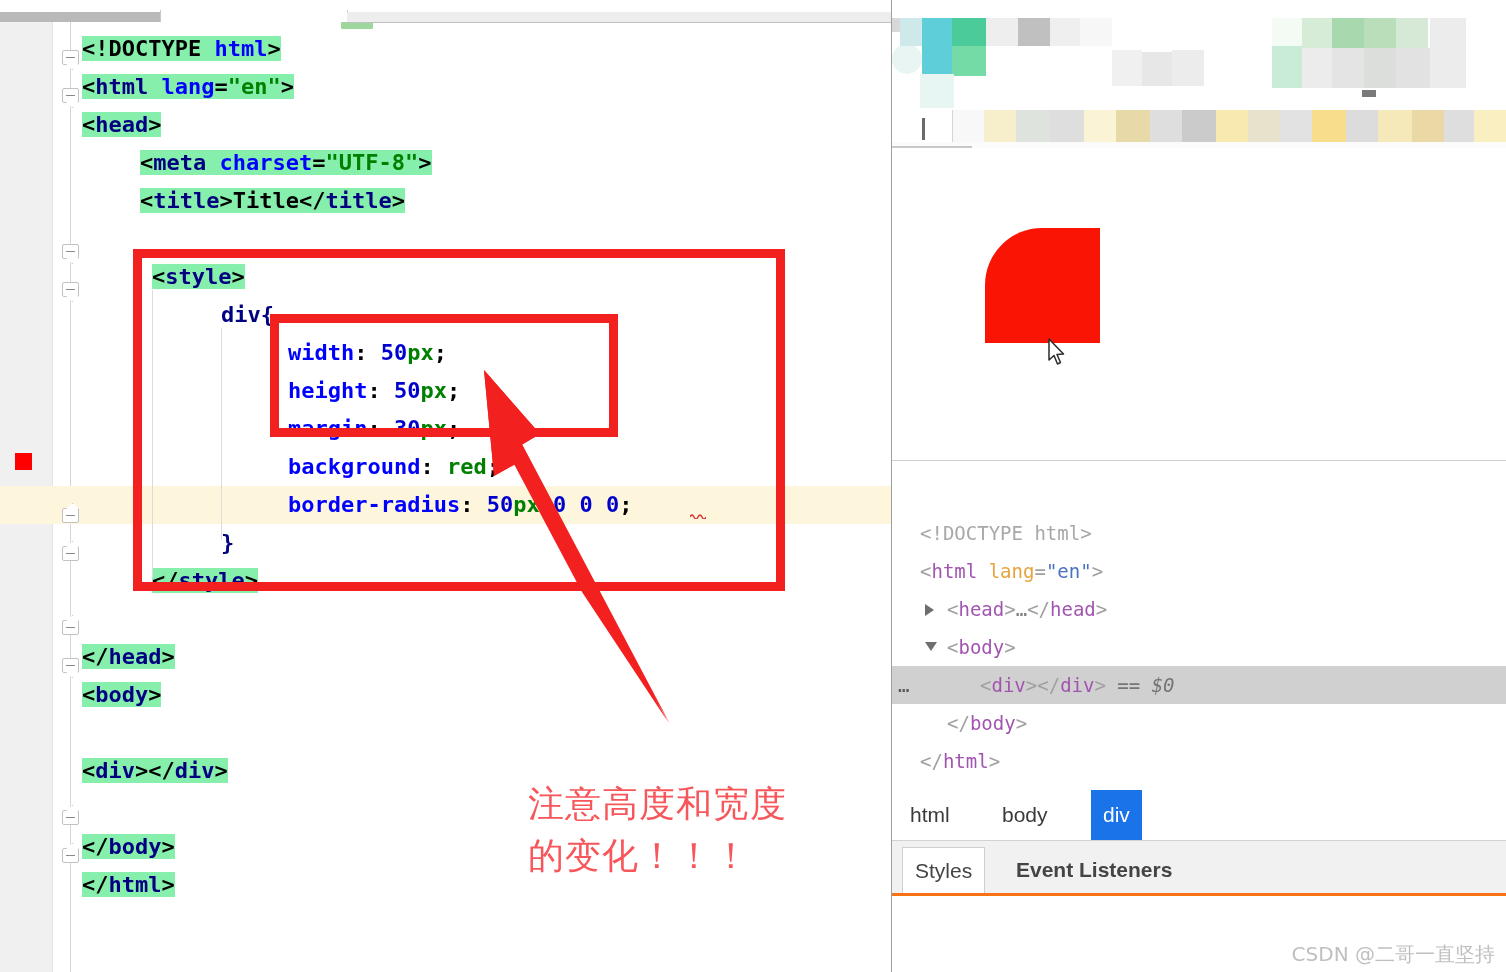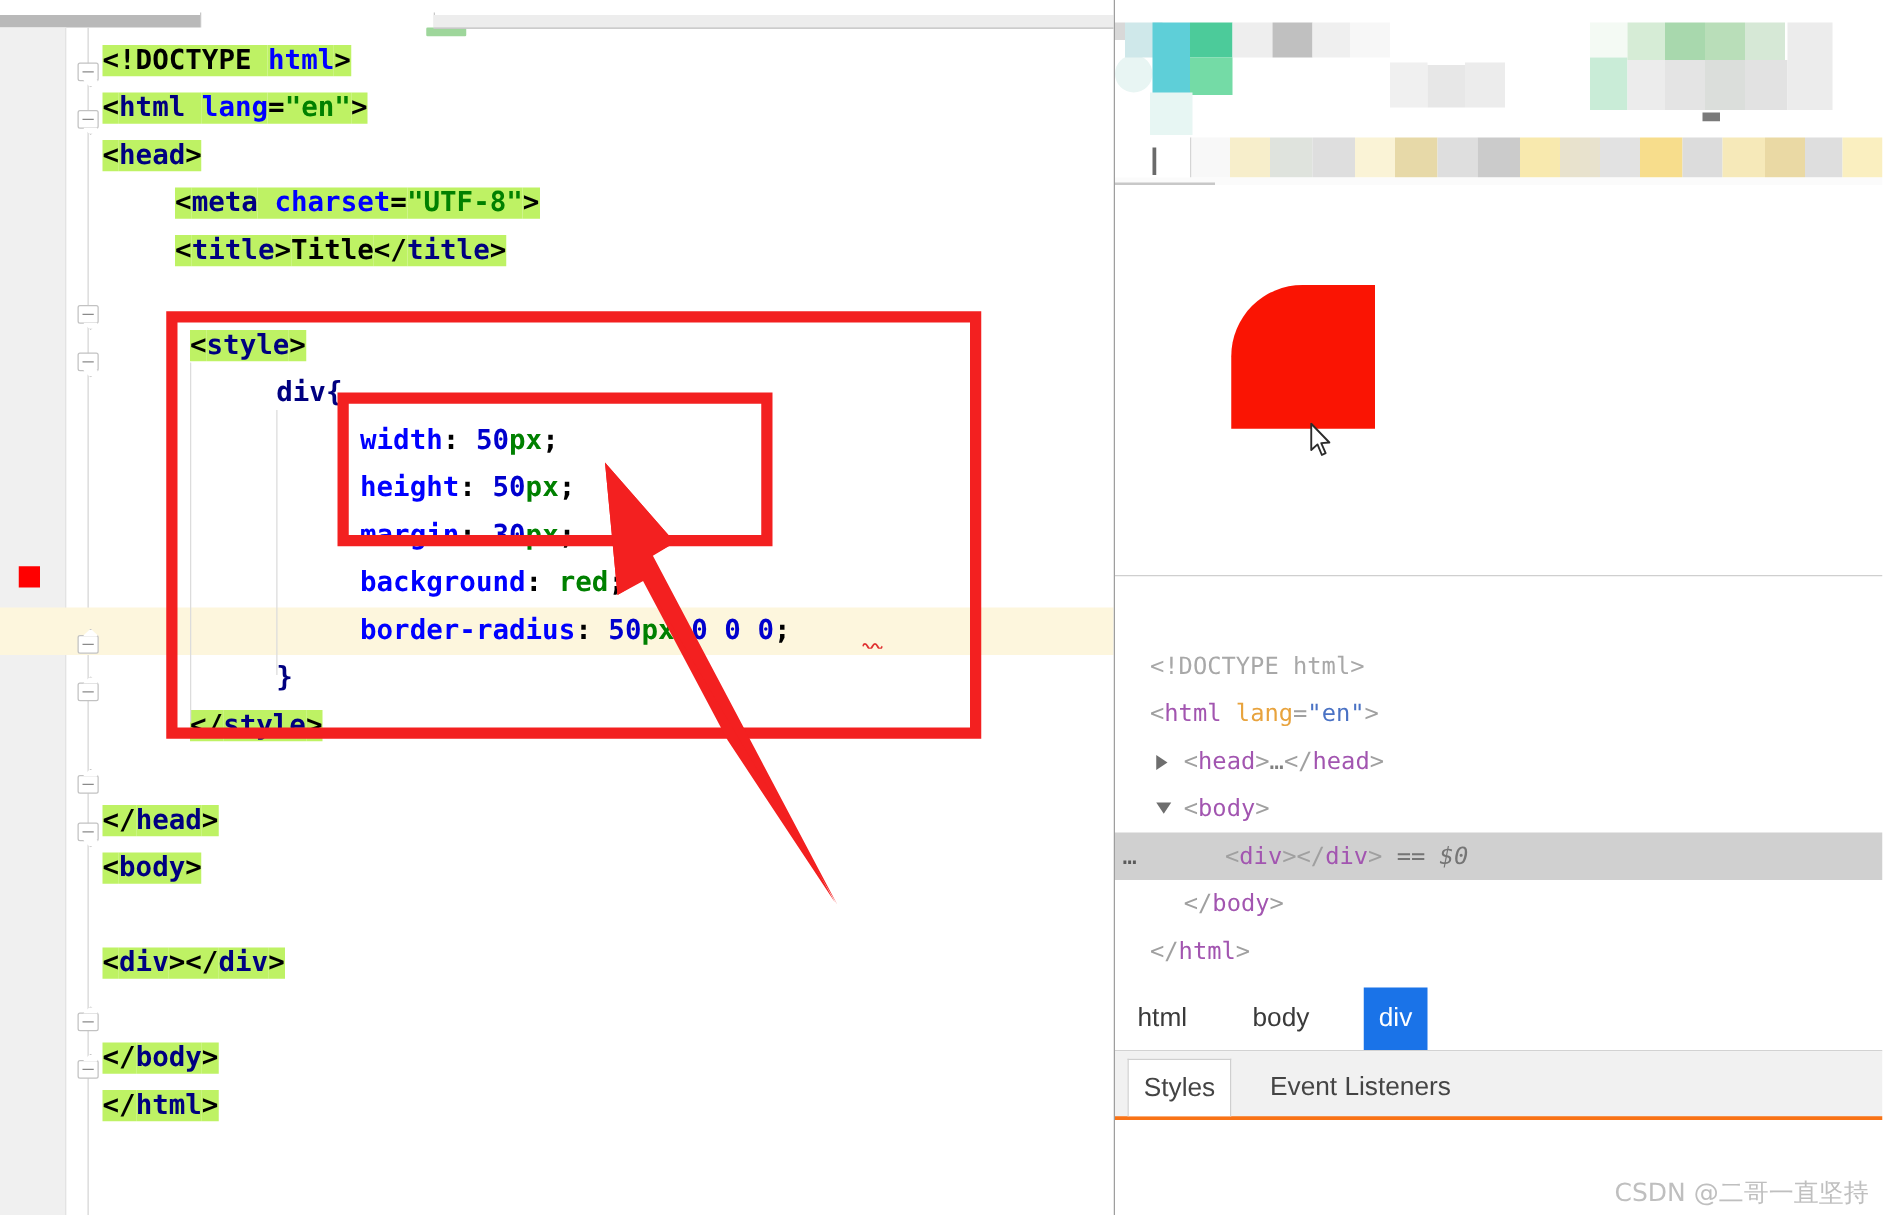--- a/index.html
+++ b/index.html
@@ -137,21 +137,21 @@
   }
   .tk-tag   { color: #000080; }
   .tk-punct { color: #000000; }
   .tk-attr  { color: #0000ff; }
   .tk-str   { color: #008000; }
   .tk-text  { color: #000000; }
   .tk-prop  { color: #0000ff; }
   .tk-num   { color: #0000cd; }
   .tk-unit  { color: #008000; }
   .tk-val   { color: #008000; }
-  .bg-sel   { background: #bef264; }
+  .bg-sel   { background: #86efac; }
 
   .squiggle {
     position: absolute;
     left: 690px; top: 513px;
     width: 16px; height: 6px;
   }
 
   
   .indent-guide {
     position: absolute;
@@ -431,20 +431,24 @@
     </div>
 
   <div id="anno-outer"></div>
   <div id="anno-inner"></div>
 
   <svg id="anno-arrow" viewBox="0 0 210 370">
     <polygon points="14,10 70,74 50,86 118,215 198,362 112,232 44,104 24,116" fill="#f32020"></polygon>
     <path d="M14 10 L70 74 L52 84 L200 364 L46 104 L24 116 Z" fill="#f32020"></path>
   </svg>
 
+  <div id="anno-text">
+    <div>注意高度和宽度</div>
+    <div>的变化！！！</div>
+  </div>
 
   <div id="right-pane">
 
     <div id="browser-chrome">
       <div class="mos" style="left:0;top:18px;width:8px;height:14px;background:#d8d8d8;"></div>
       <div class="mos" style="left:0;top:44px;width:30px;height:30px;background:#e8f5f3;border-radius:50%;"></div>
       <div class="mos" style="left:8px;top:18px;width:30px;height:28px;background:#cfe8ea;"></div>
       <div class="mos" style="left:30px;top:18px;width:30px;height:58px;background:#5ecfd8;"></div>
       <div class="mos" style="left:60px;top:18px;width:34px;height:28px;background:#4ccb9a;"></div>
       <div class="mos" style="left:60px;top:46px;width:34px;height:30px;background:#74dba6;"></div>
@@ -504,20 +508,20 @@
       <div id="dom-tree"><div class="dom-line" style="top: 0px; left: 28px;"><span class="d-doctype">&lt;!DOCTYPE html&gt;</span></div><div class="dom-line" style="top: 38px; left: 28px;"><span class="d-punct">&lt;</span><span class="d-tag">html</span><span class="d-punct"> </span><span class="d-attr">lang</span><span class="d-punct">=</span><span class="d-val">"en"</span><span class="d-punct">&gt;</span></div><div class="tri" style="top: 90px; left: 33px; border-left: 9px solid rgb(110, 110, 110); border-top: 6px solid transparent; border-bottom: 6px solid transparent;"></div><div class="dom-line" style="top: 76px; left: 55px;"><span class="d-punct">&lt;</span><span class="d-tag">head</span><span class="d-punct">&gt;</span><span class="d-plain">…</span><span class="d-punct">&lt;/</span><span class="d-tag">head</span><span class="d-punct">&gt;</span></div><div class="tri" style="top: 128px; left: 33px; border-top: 9px solid rgb(110, 110, 110); border-left: 6px solid transparent; border-right: 6px solid transparent;"></div><div class="dom-line" style="top: 114px; left: 55px;"><span class="d-punct">&lt;</span><span class="d-tag">body</span><span class="d-punct">&gt;</span></div><div class="dom-sel-bg" style="top: 152px;"></div><div class="dom-line" style="top: 152px; left: 6px; color: rgb(90, 90, 90);">…</div><div class="dom-line" style="top: 152px; left: 88px;"><span class="d-punct">&lt;</span><span class="d-tag">div</span><span class="d-punct">&gt;</span><span class="d-punct">&lt;/</span><span class="d-tag">div</span><span class="d-punct">&gt;</span><span class="d-eq"> == </span><span class="d-eq">$0</span></div><div class="dom-line" style="top: 190px; left: 55px;"><span class="d-punct">&lt;/</span><span class="d-tag">body</span><span class="d-punct">&gt;</span></div><div class="dom-line" style="top: 228px; left: 28px;"><span class="d-punct">&lt;/</span><span class="d-tag">html</span><span class="d-punct">&gt;</span></div></div>
 
       <div id="breadcrumb">
           <div class="bc-item" style="left: 6px;">html</div>
           <div class="bc-item" style="left: 98px;">body</div>
           <div class="bc-item sel" style="left: 199px;">div</div>
         </div>
 
       <div id="sidebar-tabs">
           <div class="sb-tab active" style="left: 10px;">Styles</div>
-          <div class="sb-tab" style="left: 112px;">Event Listeners</div>
+          <div class="sb-tab" style="left: 112px; font-weight: bold;">Event Listeners</div>
         </div>
 
 
       <div id="watermark">CSDN @二哥一直坚持</div>
     </div>
   </div>
 </div>
 
 </body></html>

